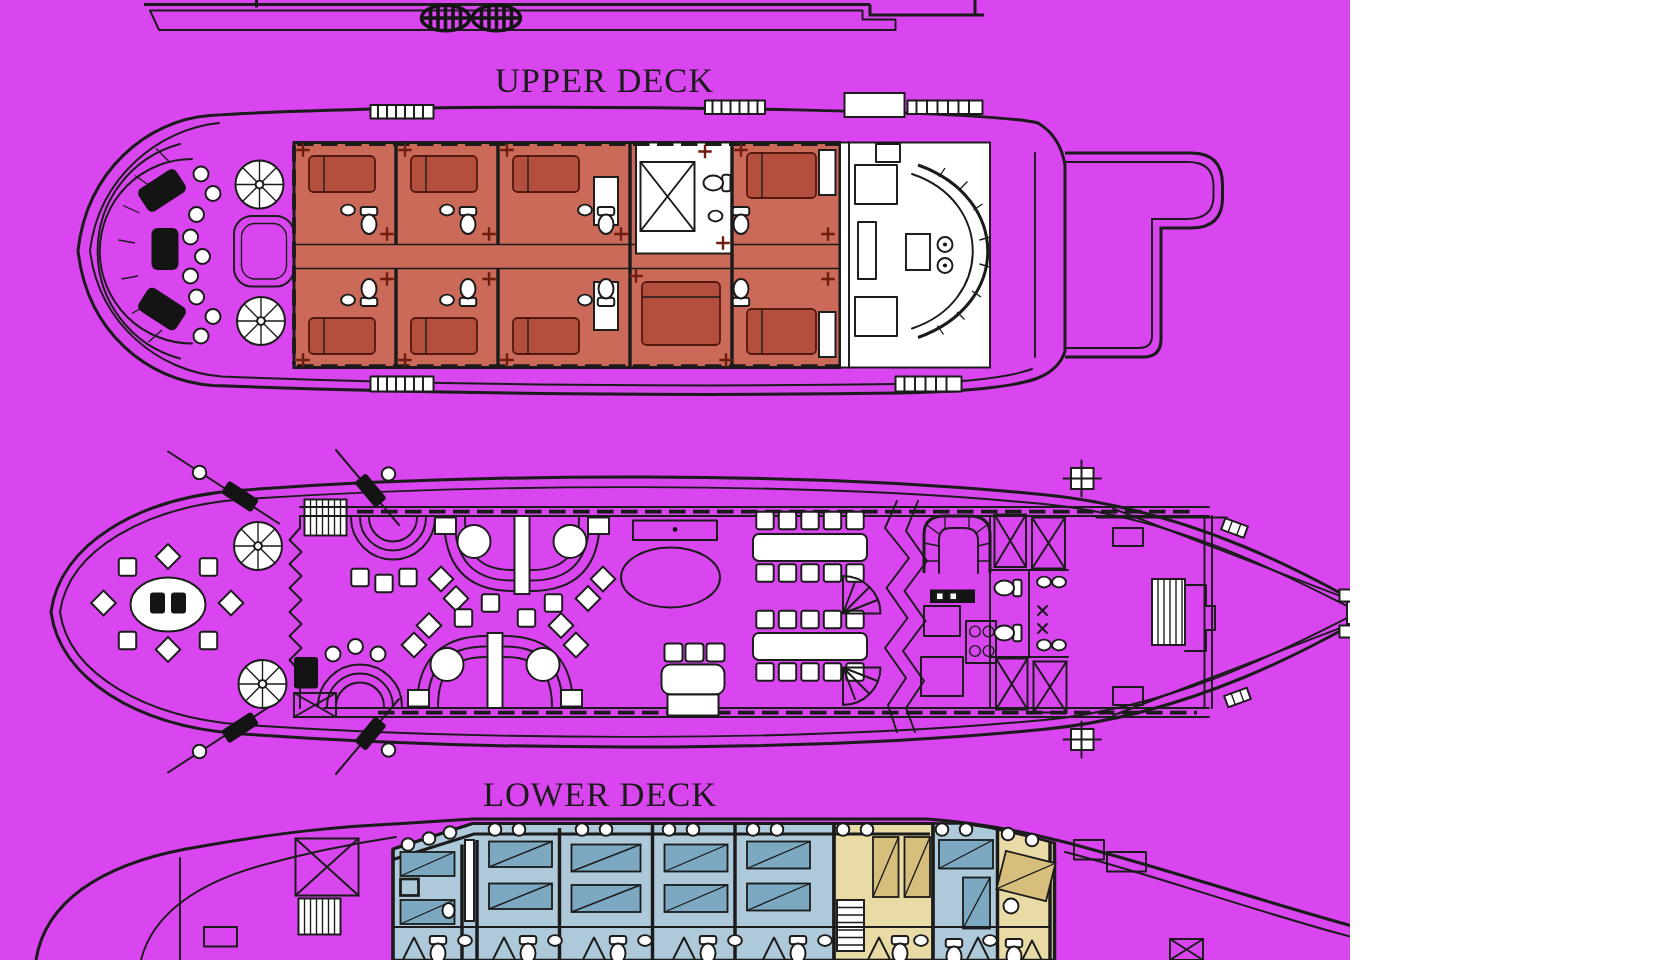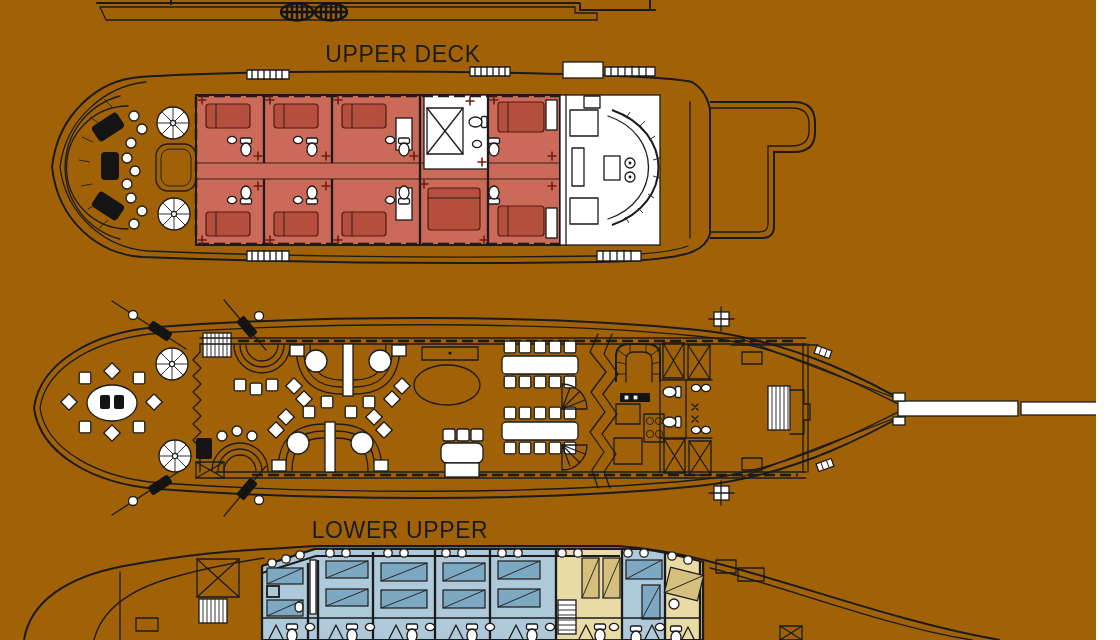--- a/index.html
+++ b/index.html
@@ -1,17 +1,17 @@
 <!DOCTYPE html>
 <html style="--paper: #ffffff; --line: #1b1b1b; --ink: #141414; --cabin-red: #cc6a59; --cabin-red-dark: #b44f3e; --plus-mark: #6e1d10; --cabin-blue: #aec9d9; --cabin-blue-dark: #7da8c1; --cabin-tan: #e9dba5; --cabin-tan-dark: #d6bf7c;"><head>
 <meta charset="utf-8">
 <style>
   html,body{margin:0;padding:0;background:#fff}
-  .stage{position:relative;width:1096px;height:640px;background:#a16207;overflow:hidden;
-         font-family:Liberation Sans, sans-serif}
+  .stage{position:relative;width:900px;height:640px;background:#d946ef;overflow:hidden;
+         font-family:Liberation Serif, serif}
   .deck-label{position:absolute;transform:translate(-50%,-50%);font-size:23px;
               letter-spacing:.6px;color:#1b1b1b;white-space:nowrap}
   svg{position:absolute;left:0;top:0}
   
   .ln{stroke:var(--line,#1b1b1b);fill:none;stroke-width:1.3;stroke-linecap:round;stroke-linejoin:round}
   .lnT{stroke:var(--line,#1b1b1b);fill:none;stroke-width:.9}
   .ln2{stroke:var(--line,#1b1b1b);fill:none;stroke-width:2}
   .wall{stroke:var(--line,#1b1b1b);fill:none;stroke-width:2.3}
   .dash{stroke:var(--line,#1b1b1b);fill:none;stroke-width:2.5;stroke-dasharray:11 5}
   .wh{fill:#fff;stroke:var(--line,#1b1b1b);stroke-width:1.3}
@@ -565,15 +565,15 @@
   <g>
     <rect x="716" y="560" width="20" height="13" class="ln"></rect>
     <rect x="738" y="568" width="26" height="13" class="ln"></rect>
     <rect x="780" y="626" width="22" height="14" class="ln"></rect>
     <path class="ln" d="M780,626l22,14 M802,626l-22,14"></path>
   </g>
 </g>
 </svg>
 
 <div class="deck-label" style="left:403px;top:54px">UPPER DECK</div>
-<div class="deck-label" style="left:400px;top:530px">LOWER UPPER</div>
+<div class="deck-label" style="left:400px;top:530px">LOWER DECK</div>
 
 </div>
 
 </body></html>

